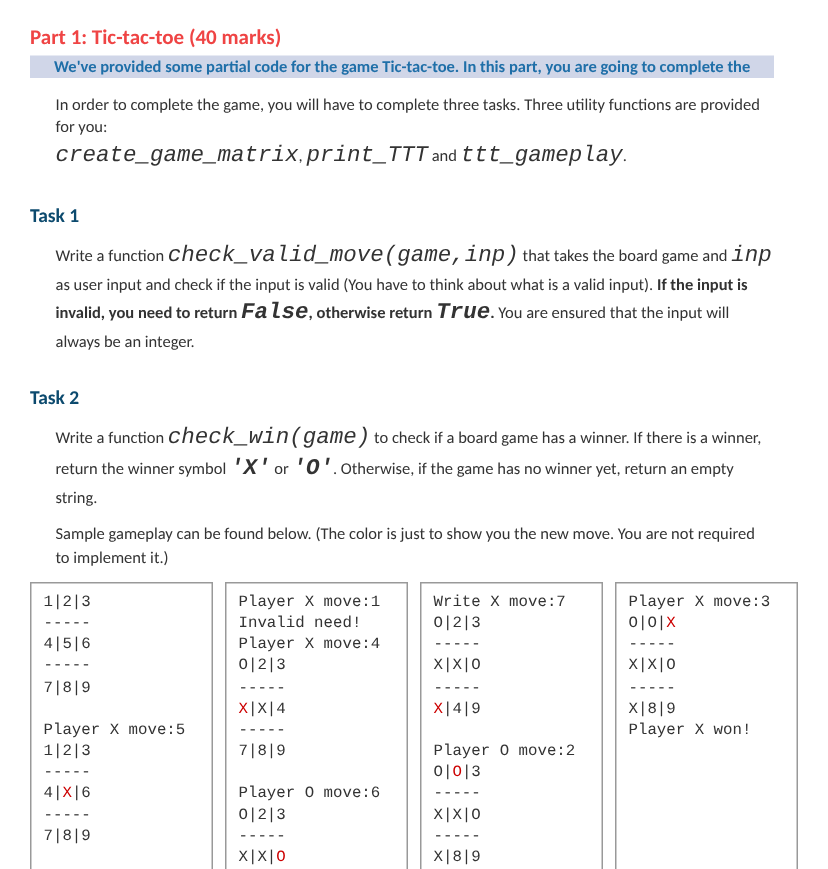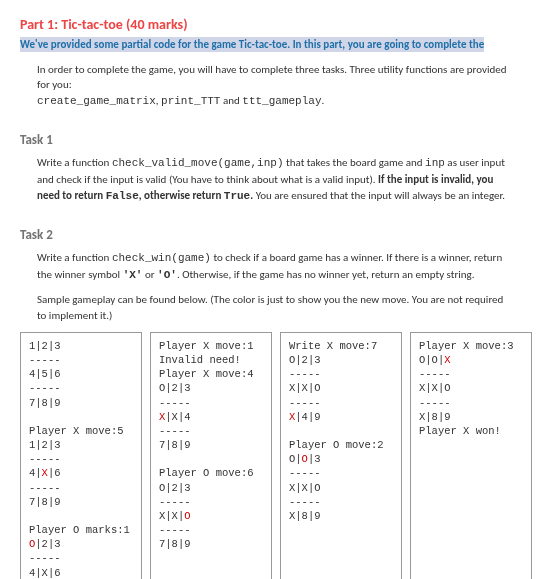--- a/index.html
+++ b/index.html
@@ -15,37 +15,38 @@
   h2.part-title {
     color: #ef4444;
     font-size: 14px;
     font-weight: bold;
     margin: 0 0 4px 0;
   }
   .highlighted {
     background: #d0d6e8;
     color: #1f6fa8;
     font-weight: bold;
-    padding: 1px 0;
+    padding: 1px 16px;
     display: inline;
     font-size: 11px;
     line-height: 1.5;
   }
   .intro, .task-body, .sample-note {
     color: #333;
     font-size: 11px;
     line-height: 1.45;
     margin: 8px 17px;
   }
   code, .mono {
     font-family: "Courier New", Courier, monospace;
-    font-size: 11px;
+    font-size: 15px;
+    font-style: italic;
   }
   h3.task-title {
-    color: #737373;
+    color: #0c4a6e;
     font-size: 13px;
     font-weight: bold;
     margin: 22px 0 4px 0;
   }
   .columns {
     display: flex;
     gap: 8px;
     margin-top: 6px;
   }
   .col {

